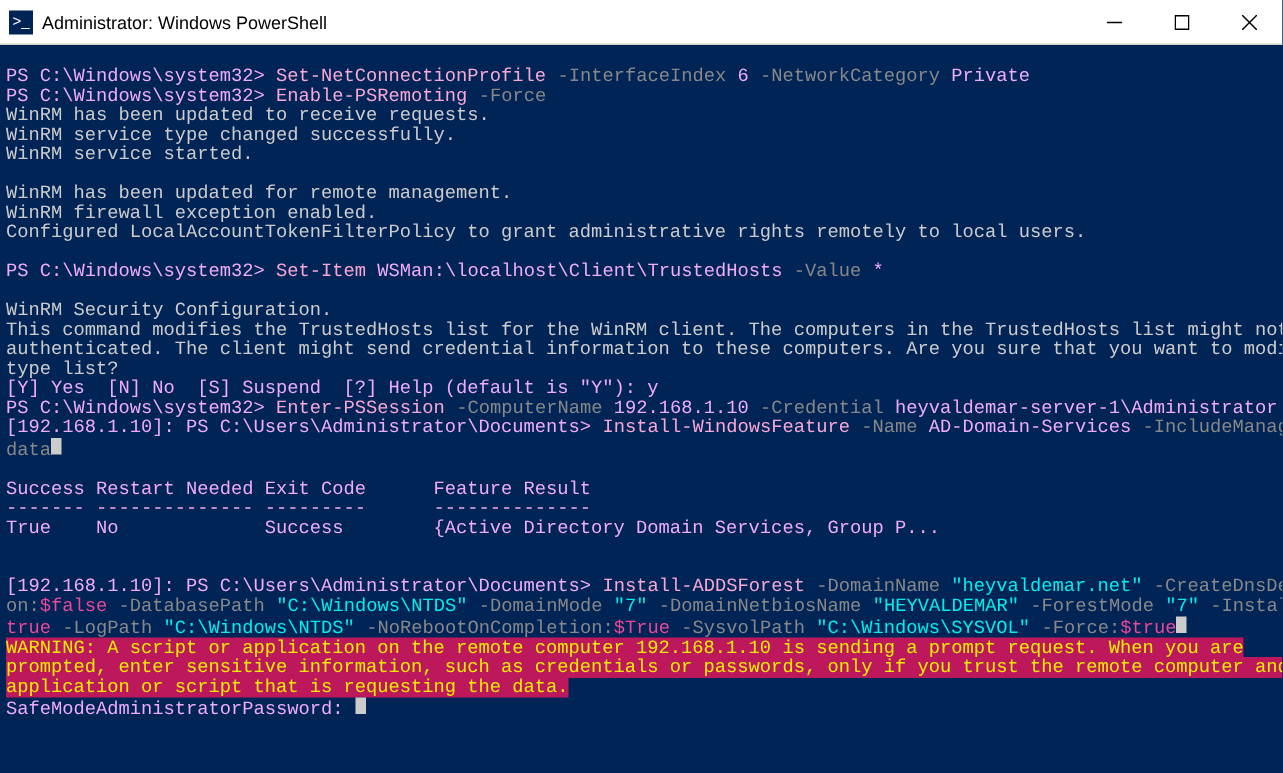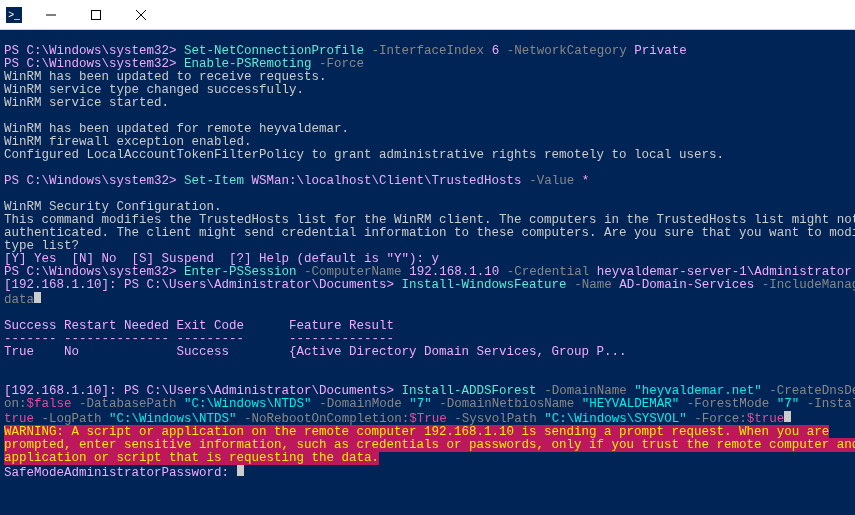--- a/index.html
+++ b/index.html
@@ -56,21 +56,21 @@
     background: #012456;
     font-family: Consolas, 'Courier New', monospace;
     font-size: 12.5px;
     line-height: 13px;
     color: #cccccc;
     padding: 2px 4px;
     white-space: pre;
     overflow: hidden;
   }
   .t-white  { color: #f0abfc; }
-  .t-yellow { color: #5eead4; }
+  .t-yellow { color: #f9a8d4; }
   .t-grey   { color: #888888; }
   .t-green  { color: #ec4899; }
   .t-cyan   { color: #00eeee; }
   .warn {
     background: #be185d;
     color: #eeee00;
     display: inline;
   }
   .cursor {
     display:inline-block;
@@ -78,20 +78,21 @@
     height:11px;
     background:#cccccc;
     vertical-align:baseline;
   }
 </style>
 </head>
 <body>
 
 <div class="titlebar">
   <div class="icon-box">&gt;_</div>
+  <div class="title">Administrator: Windows PowerShell</div>
   <div class="winbtns">
     <div class="winbtn">
       <svg viewBox="0 0 10 10">
           <line x1="0" y1="5" x2="10" y2="5" stroke="#000" stroke-width="1"></line>
         </svg>
     </div>
     <div class="winbtn">
       <svg viewBox="0 0 10 10">
           <rect x="0.5" y="0.5" width="9" height="9" fill="none" stroke="#000" stroke-width="1"></rect>
         </svg>
@@ -105,21 +106,21 @@
   </div>
 </div>
 
 <div class="terminal">
 <span class="t-white">PS C:\Windows\system32&gt;</span> <span class="t-yellow">Set-NetConnectionProfile</span> <span class="t-grey">-InterfaceIndex</span> <span class="t-white">6</span> <span class="t-grey">-NetworkCategory</span> <span class="t-white">Private</span>
 <span class="t-white">PS C:\Windows\system32&gt;</span> <span class="t-yellow">Enable-PSRemoting</span> <span class="t-grey">-Force</span>
 <span>WinRM has been updated to receive requests.</span>
 <span>WinRM service type changed successfully.</span>
 <span>WinRM service started.</span>
 
-<span>WinRM has been updated for remote heyvaldemar.</span>
+<span>WinRM has been updated for remote management.</span>
 <span>WinRM firewall exception enabled.</span>
 <span>Configured LocalAccountTokenFilterPolicy to grant administrative rights remotely to local users.</span>
 
 <span class="t-white">PS C:\Windows\system32&gt;</span> <span class="t-yellow">Set-Item</span> <span class="t-white">WSMan:\localhost\Client\TrustedHosts</span> <span class="t-grey">-Value</span> <span class="t-white">*</span>
 
 <span>WinRM Security Configuration.</span>
 <span>This command modifies the TrustedHosts list for the WinRM client. The computers in the TrustedHosts list might not be</span>
 <span>authenticated. The client might send credential information to these computers. Are you sure that you want to modify</span>
 <span>type list?</span>
 <span class="t-white">[Y] Yes  [N] No  [S] Suspend  [?] Help (default is "Y"): y</span>

